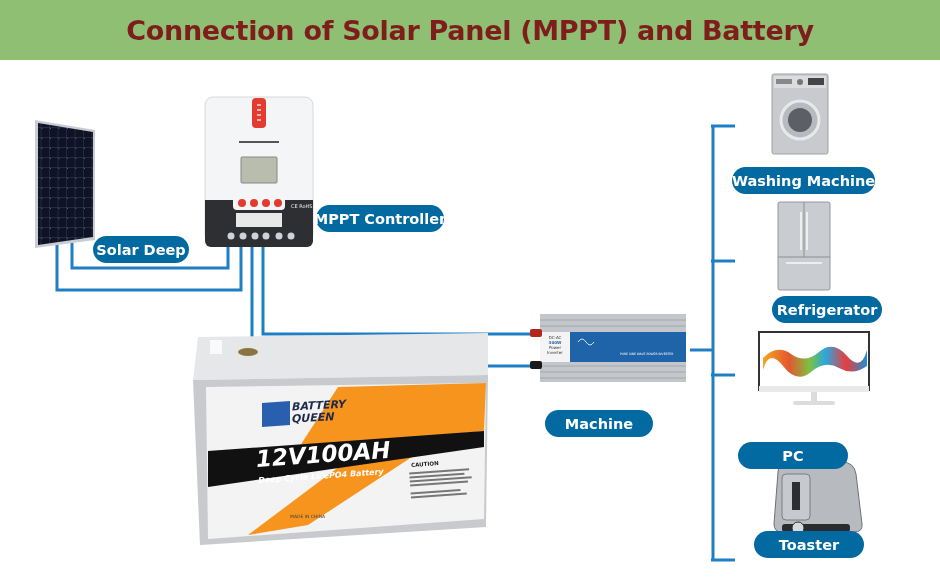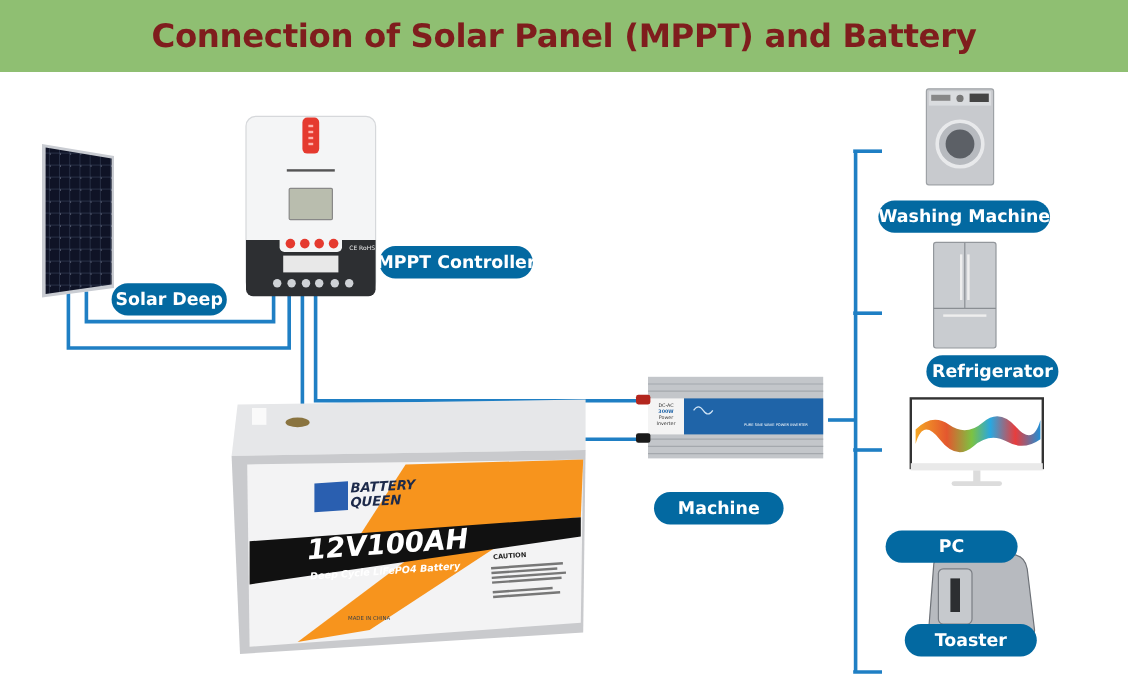--- a/index.html
+++ b/index.html
@@ -174,13 +174,13 @@
   <rect x="14" y="80" width="68" height="8" rx="3" fill="#2b2c2e"></rect>
   <circle cx="30" cy="84" r="6" fill="#d8dadc" stroke="#333"></circle>
 </svg>
 
 <div class="pill" style="left:93px;top:236px;width:96px;">Solar Deep</div>
 <div class="pill" style="left:316px;top:205px;width:128px;text-align:right;">MPPT Controller</div>
 <div class="pill" style="left:545px;top:410px;width:108px;">Machine</div>
 <div class="pill" style="left:732px;top:167px;width:143px;">Washing Machine</div>
 <div class="pill" style="left:772px;top:296px;width:110px;">Refrigerator</div>
 <div class="pill" style="left:738px;top:411px;width:110px;margin-top:31px;">PC</div>
-<div class="pill" style="left:754px;top:520px;width:110px;">Toaster</div>
+<div class="pill" style="left:754px;top:531px;width:110px;">Toaster</div>
 
 </body></html>

